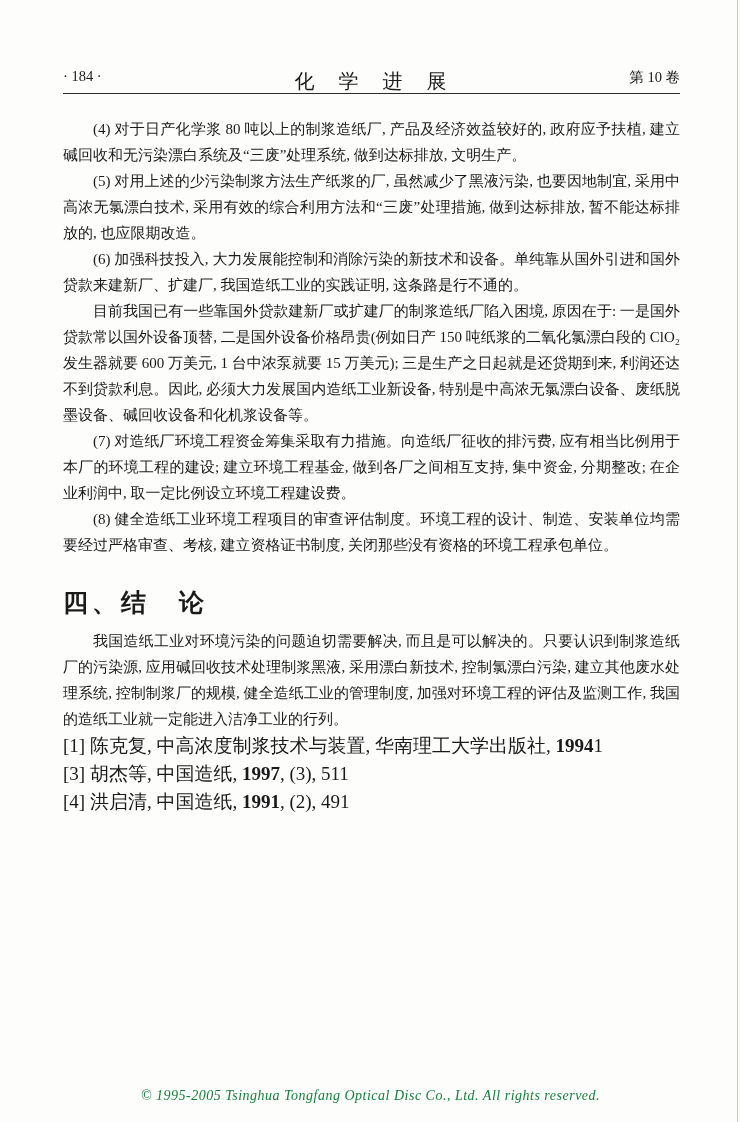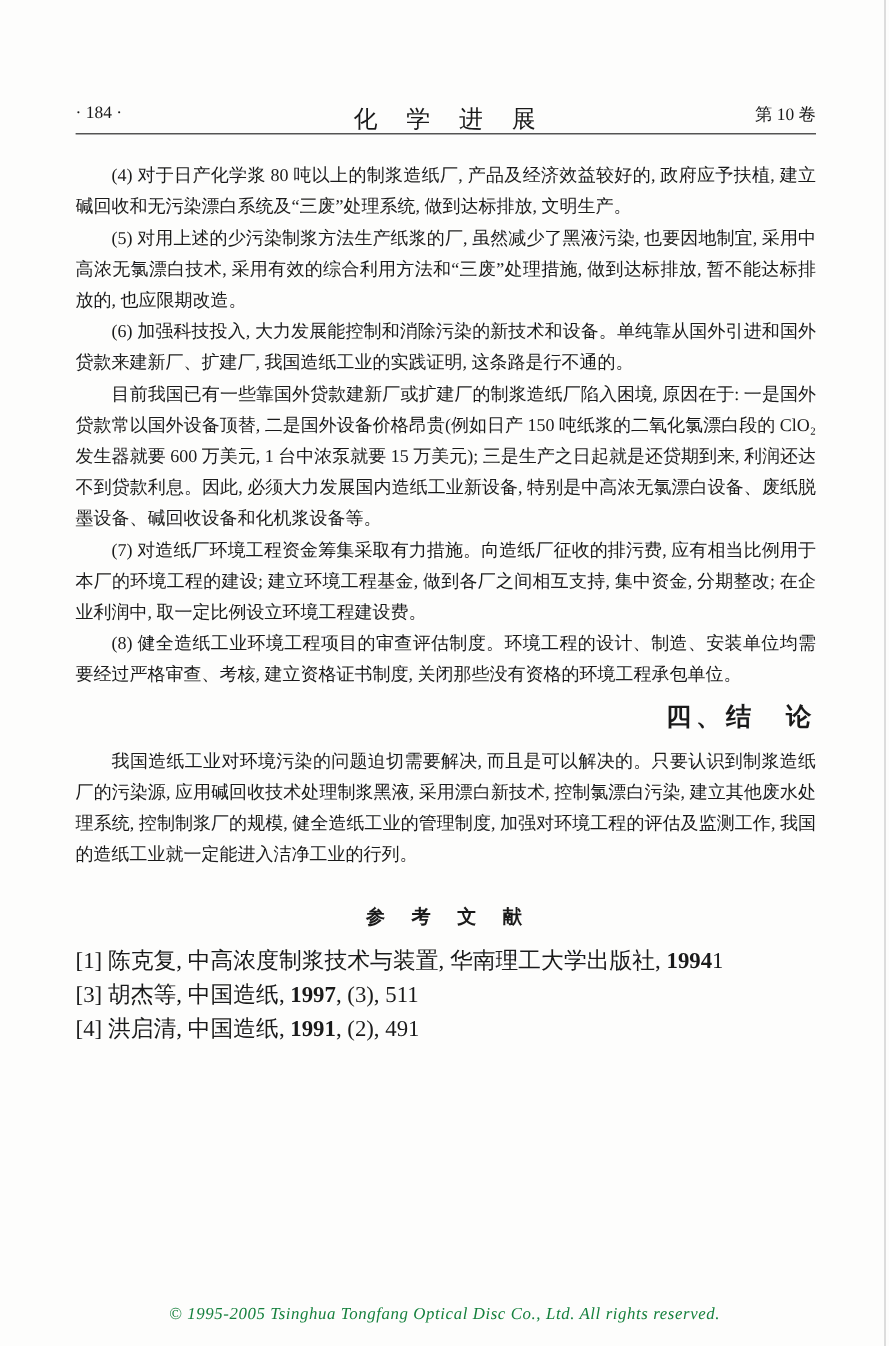--- a/index.html
+++ b/index.html
@@ -21,21 +21,21 @@
     position: absolute;
     top: 0;
     right: 3px;
     bottom: 0;
     width: 1px;
     background: #c9c9c9;
   }
   .content {
     position: absolute;
     left: 63px;
-    top: 86px;
+    top: 68px;
     width: 617px;
   }
   .page-header {
     position: relative;
     height: 22px;
     font-size: 14.5px;
   }
   .page-header .left {
     position: absolute;
     left: 0;
@@ -64,23 +64,23 @@
     margin-top: 22px;
     font-size: 15px;
     line-height: 26px;
     text-align: justify;
   }
   .para {
     margin: 0;
     text-indent: 2em;
   }
   .section-title {
-    margin: 8px 0 12px 0;
-    text-align: right;
-    font-size: 21px;
+    margin: 32px 0 12px 0;
+    text-align: left;
+    font-size: 25px;
     font-weight: bold;
     letter-spacing: 4px;
   }
   .refs-title {
     margin: 26px 0 10px 0;
     text-align: center;
     font-size: 16px;
     font-weight: bold;
     letter-spacing: 3px;
   }
@@ -126,21 +126,20 @@
       <p class="para">(4) 对于日产化学浆 80 吨以上的制浆造纸厂, 产品及经济效益较好的, 政府应予扶植, 建立碱回收和无污染漂白系统及“三废”处理系统, 做到达标排放, 文明生产。</p>
       <p class="para">(5) 对用上述的少污染制浆方法生产纸浆的厂, 虽然减少了黑液污染, 也要因地制宜, 采用中高浓无氯漂白技术, 采用有效的综合利用方法和“三废”处理措施, 做到达标排放, 暂不能达标排放的, 也应限期改造。</p>
       <p class="para">(6) 加强科技投入, 大力发展能控制和消除污染的新技术和设备。单纯靠从国外引进和国外贷款来建新厂、扩建厂, 我国造纸工业的实践证明, 这条路是行不通的。</p>
       <p class="para">目前我国已有一些靠国外贷款建新厂或扩建厂的制浆造纸厂陷入困境, 原因在于: 一是国外贷款常以国外设备顶替, 二是国外设备价格昂贵(例如日产 150 吨纸浆的二氧化氯漂白段的 ClO₂ 发生器就要 600 万美元, 1 台中浓泵就要 15 万美元); 三是生产之日起就是还贷期到来, 利润还达不到贷款利息。因此, 必须大力发展国内造纸工业新设备, 特别是中高浓无氯漂白设备、废纸脱墨设备、碱回收设备和化机浆设备等。</p>
       <p class="para">(7) 对造纸厂环境工程资金筹集采取有力措施。向造纸厂征收的排污费, 应有相当比例用于本厂的环境工程的建设; 建立环境工程基金, 做到各厂之间相互支持, 集中资金, 分期整改; 在企业利润中, 取一定比例设立环境工程建设费。</p>
       <p class="para">(8) 健全造纸工业环境工程项目的审查评估制度。环境工程的设计、制造、安装单位均需要经过严格审查、考核, 建立资格证书制度, 关闭那些没有资格的环境工程承包单位。</p>
 
       <h2 class="section-title">四、结　论</h2>
       <p class="para">我国造纸工业对环境污染的问题迫切需要解决, 而且是可以解决的。只要认识到制浆造纸厂的污染源, 应用碱回收技术处理制浆黑液, 采用漂白新技术, 控制氯漂白污染, 建立其他废水处理系统, 控制制浆厂的规模, 健全造纸工业的管理制度, 加强对环境工程的评估及监测工作, 我国的造纸工业就一定能进入洁净工业的行列。</p>
 
-      <h3 class="refs-title">参　考　文　献</h3>
       <ol class="refs">
         <li class="ref"><span>[1] 陈克复, 中高浓度制浆技术与装置, 华南理工大学出版社, </span><span class="ref-year">1994</span><span>1</span></li>
         <li class="ref"><span>[3] 胡杰等, 中国造纸, </span><span class="ref-year">1997</span><span>, (3), 511</span></li>
         <li class="ref"><span>[4] 洪启清, 中国造纸, </span><span class="ref-year">1991</span><span>, (2), 491</span></li>
       </ol>
     </main>
   </div>
 
   <footer class="page-footer">© 1995-2005 Tsinghua Tongfang Optical Disc Co., Ltd.   All rights reserved.</footer>
 </div>

